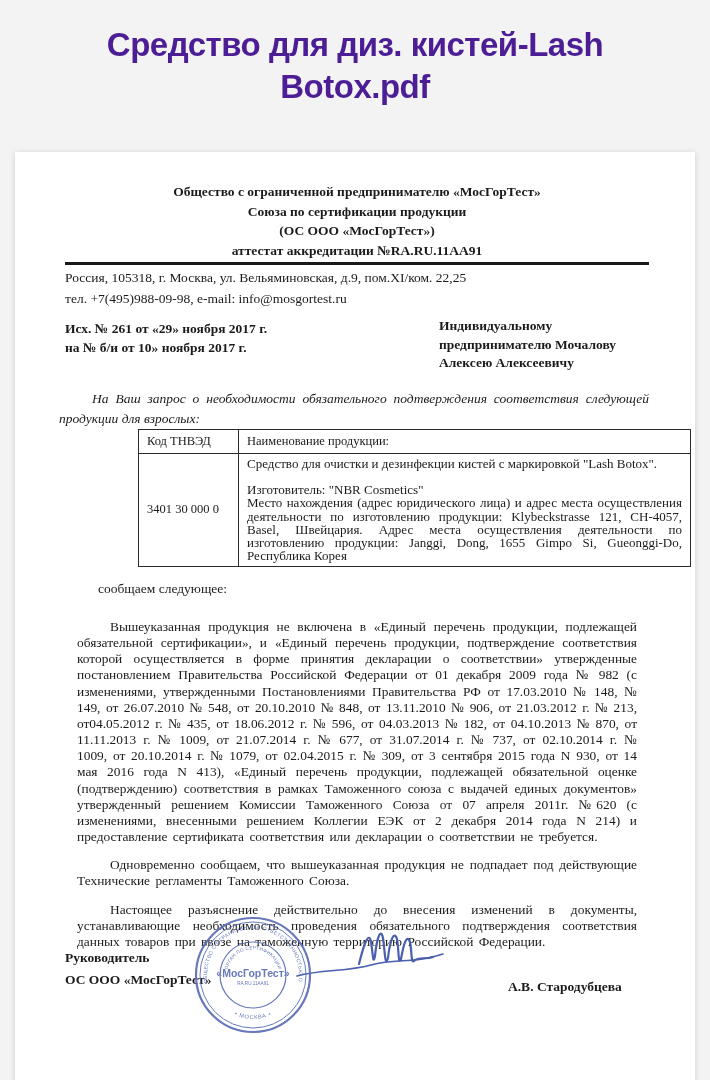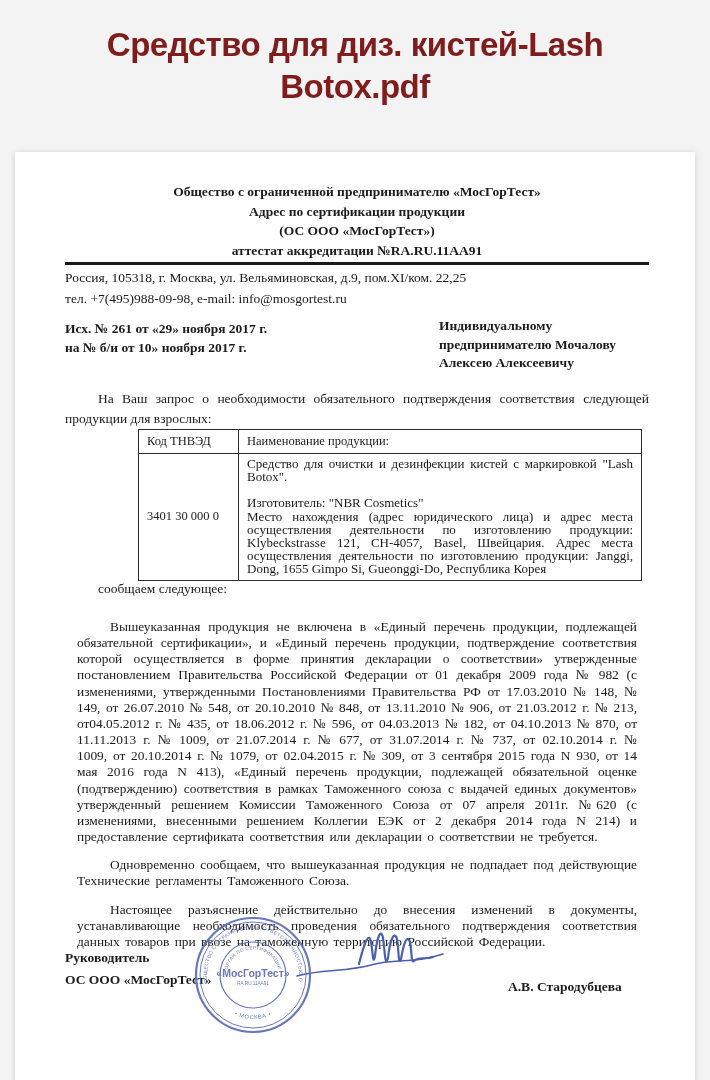--- a/index.html
+++ b/index.html
@@ -1,36 +1,36 @@
 <!DOCTYPE html>
 <html><head>
 <meta charset="utf-8">
 <style>
   * { margin:0; padding:0; box-sizing:border-box; }
   html,body { width:710px; height:1080px; overflow:hidden; }
   body { background:#f3f3f4; font-family:"Liberation Serif","DejaVu Serif",serif; color:#1b1b1b; position:relative; }
 
   
   .file-header { position:absolute; top:0; left:0; width:710px; height:152px; background:#f3f3f4; text-align:center; padding-top:24px; }
-  .file-header .t-line { font-family:"Liberation Sans","DejaVu Sans",sans-serif; font-weight:700; font-size:33px; line-height:42px; color:#7f1d1d; letter-spacing:-0.5px; }
+  .file-header .t-line { font-family:"Liberation Sans","DejaVu Sans",sans-serif; font-weight:700; font-size:33px; line-height:42px; color:#4c1d95; letter-spacing:-0.5px; }
 
   
   .page { position:absolute; top:152px; left:15px; width:680px; height:940px; background:#ffffff; box-shadow:0 1px 6px rgba(0,0,0,0.15); }
   .abs { position:absolute; }
 
   .org-header { top:30px; left:50px; right:46px; text-align:center; font-weight:bold; font-size:13.5px; line-height:19.5px; }
   .header-rule { top:110px; left:50px; right:46px; height:2.5px; background:#191919; }
   .contacts { top:116px; left:50px; right:46px; text-align:left; font-size:13.5px; line-height:20.5px; }
 
   .refs { top:167px; left:50px; font-weight:bold; font-size:13.5px; line-height:19px; }
   .addressee { top:165px; left:390px; width:225px; font-weight:bold; font-size:13.5px; line-height:18.5px;margin-left:34px; }
 
-  .intro { top:237px; left:50px; right:46px; text-align:justify; text-indent:33px; font-size:13.5px; line-height:20px; }
+  .intro { top:237px; left:44px; right:46px; text-align:justify; text-indent:33px; font-size:13.5px; line-height:20px;font-style:italic; }
 
-  .tnved-table { top:277px; left:123px; width:504px; border-collapse:collapse; font-size:12px;border-radius:20px; }
+  .tnved-table { top:277px; left:123px; width:553px; border-collapse:collapse; font-size:12px;border-radius:20px; }
   .tnved-table th, .tnved-table td { border:1px solid #2b2b2b; font-weight:normal; text-align:left; padding:3px 8px 4px 8px; }
   .tnved-table th { height:24px; font-size:12.5px; }
   .tnved-table .code-col { width:100px; vertical-align:middle; font-size:12.5px; }
   .tnved-table .prod-col { vertical-align:top; text-align:justify; line-height:13.2px; font-size:13px; }
   .prod-gap { height:13px; }
 
   .lead { top:429px; left:50px; right:46px; font-size:13.5px; text-indent:33px; }
   .body-paragraphs { top:455px; left:50px; right:46px; font-size:13.4px; line-height:16.15px; text-align:justify; word-spacing:2px; }
   .body-paragraphs p { text-indent:33px; margin:12px; }
 
@@ -45,21 +45,21 @@
 
 <header class="file-header">
   <div class="t-line">Средство для диз. кистей-Lash</div>
   <div class="t-line">Botox.pdf</div>
 </header>
 
 <section class="page">
 
   <div class="abs org-header">
     <div>Общество с ограниченной предпринимателю «МосГорТест»</div>
-    <div>Адрес по сертификации продукции</div>
+    <div>Союза по сертификации продукции</div>
     <div>(ОС ООО «МосГорТест»)</div>
     <div>аттестат аккредитации №RA.RU.11АА91</div>
   </div>
 
   <div class="abs header-rule"></div>
 
   <div class="abs contacts">
     <div>Россия, 105318, г. Москва, ул. Вельяминовская, д.9, пом.XI/ком. 22,25</div>
     <div>тел. +7(495)988-09-98, e-mail: info@mosgortest.ru</div>
   </div>

